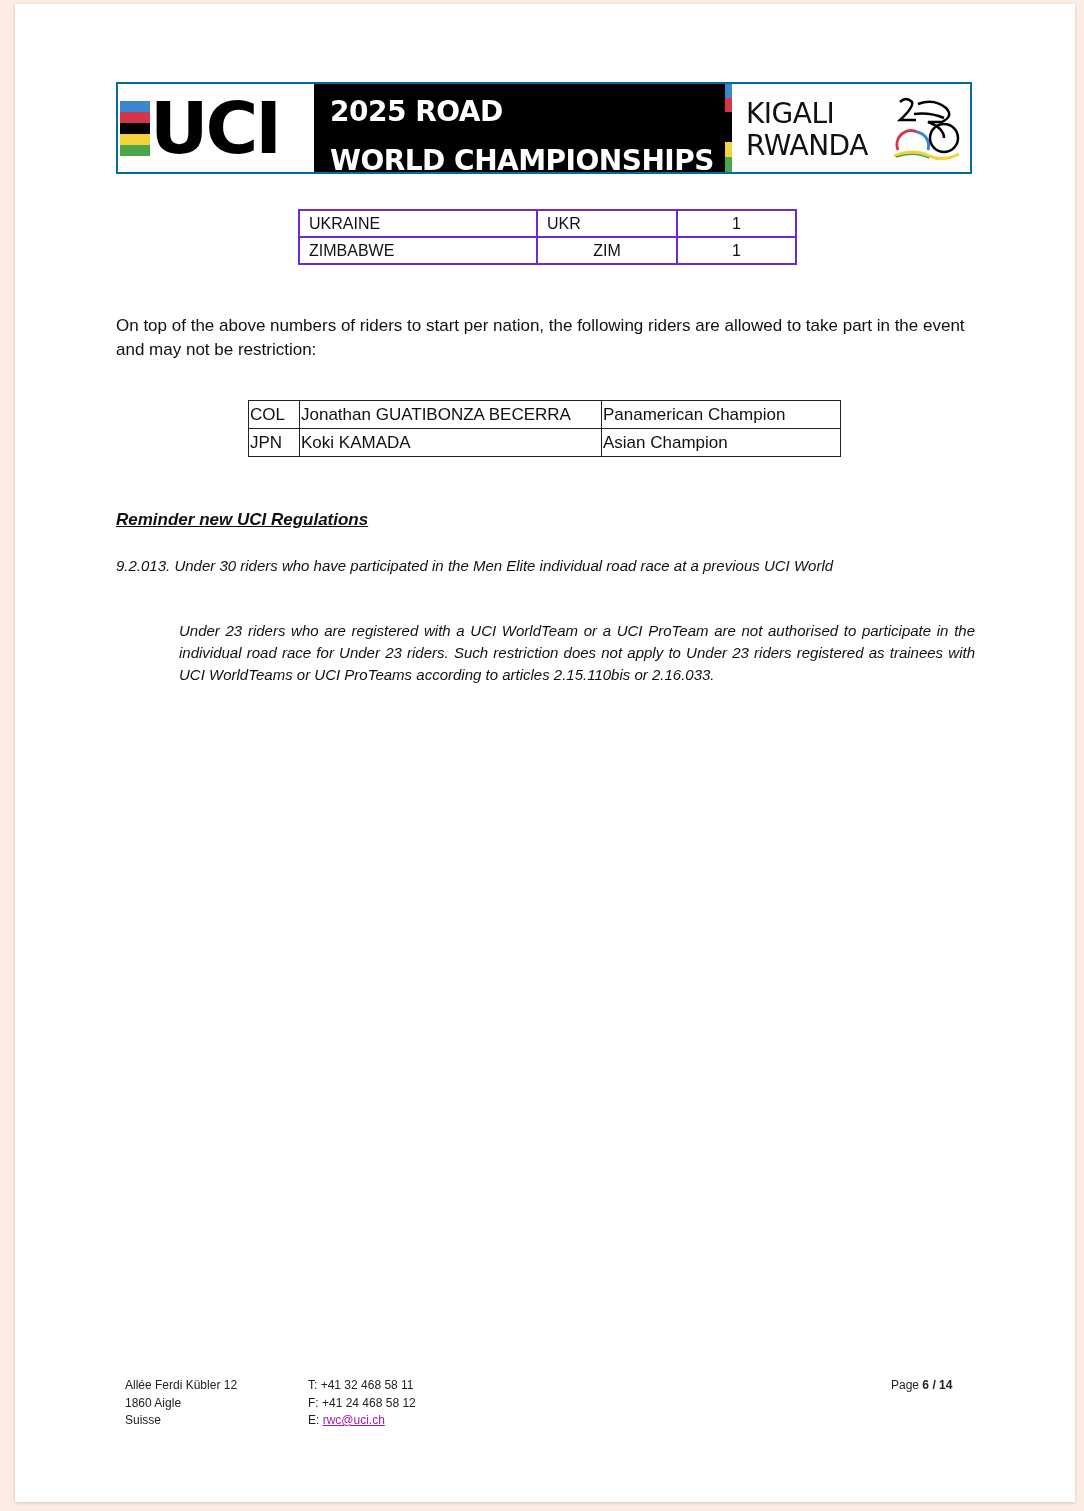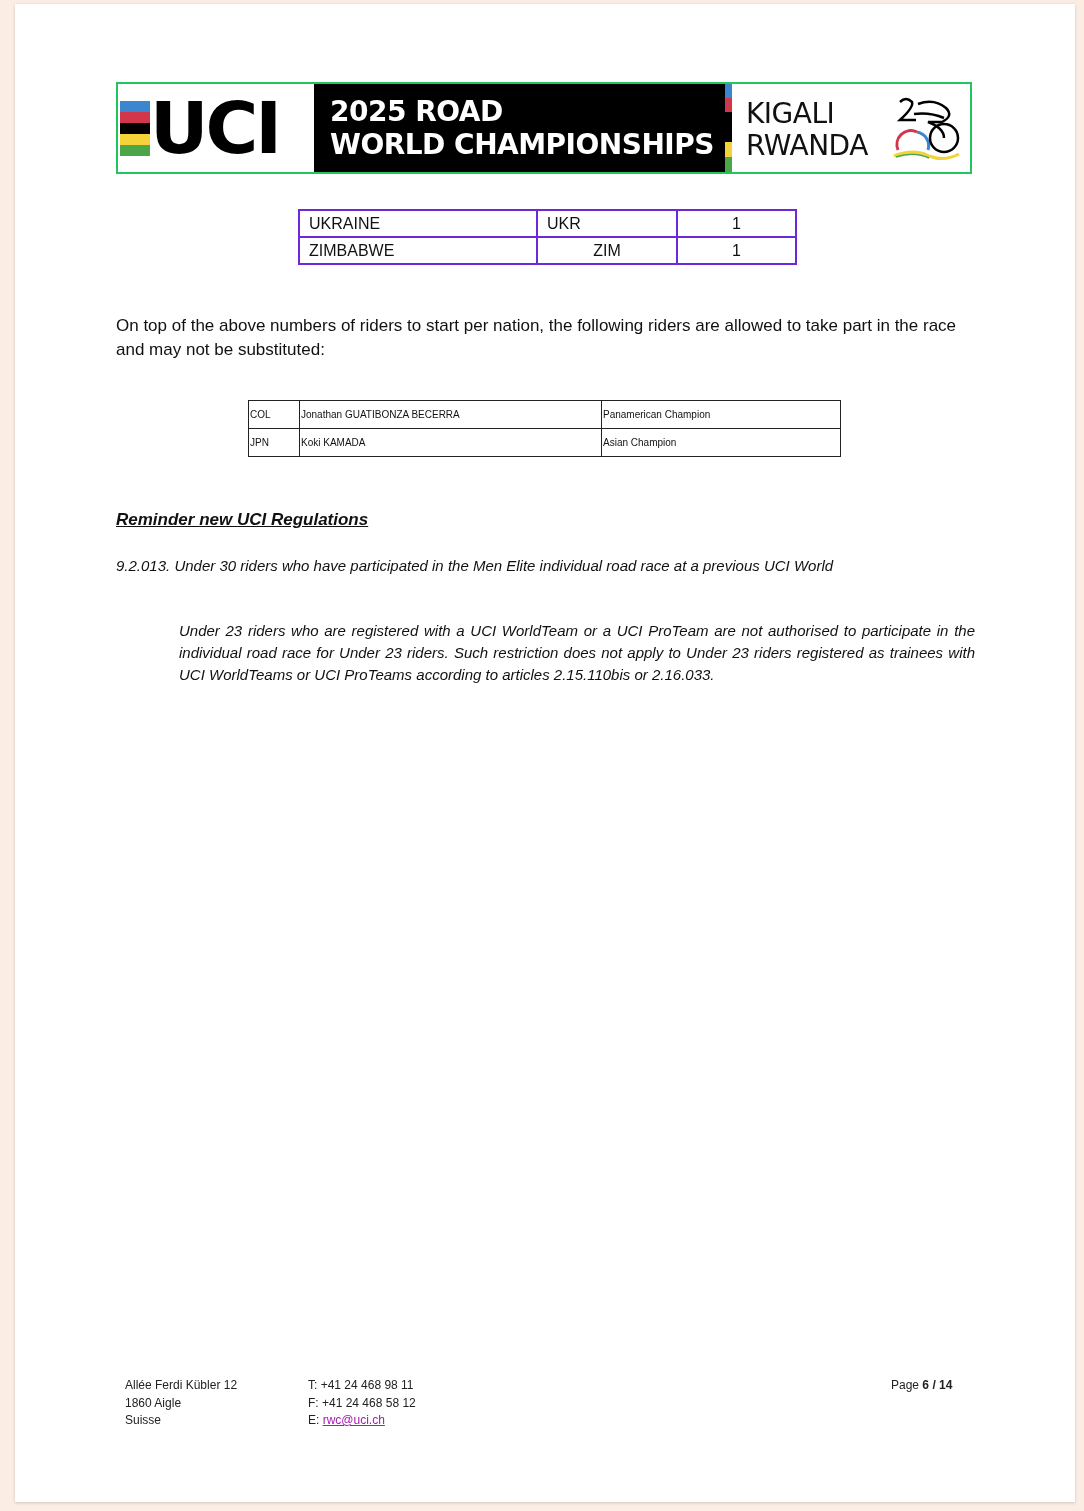--- a/index.html
+++ b/index.html
@@ -14,21 +14,21 @@
       position: absolute;
       left: 15px; top: 4px;
       width: 1060px; height: 1498px;
       background: #ffffff;
       box-shadow: 0 1px 3px rgba(0,0,0,0.18);
     }
     .banner {
       position: absolute;
       left: 101px; top: 78px;
       width: 856px; height: 92px;
-      border: 2px solid #22c55e;
+      border: 2px solid #0369a1;
       box-sizing: border-box;
       background: #fff;
       overflow: hidden;
     }
     .banner .uci-block {
       position: absolute; left: 0; top: 0; width: 196px; height: 88px;
       background: #fff;
     }
     .stripe { position: absolute; left: 2px; width: 30px; height: 11px; }
     .uci-text {
@@ -65,21 +65,21 @@
 
     .para {
       position: absolute; left: 101px; top: 310px; width: 860px;
       font-family: "Liberation Sans", sans-serif;
       font-size: 17px; line-height: 24px; color: #111;
     }
     table.riders {
       position: absolute; left: 233px; top: 396px;
       border-collapse: collapse;
       font-family: "Liberation Sans", sans-serif;
-      font-size: 10px; color: #111;
+      font-size: 17px; color: #111;
     }
     table.riders td { border: 1px solid #222; height: 27px; padding: 0 1px; }
 
     .heading {
       position: absolute; left: 101px; top: 506px;
       font-family: "Liberation Sans", sans-serif;
       font-size: 17px; font-weight: bold; font-style: italic;
       text-decoration: underline; color: #111;
     }
     .reg {
@@ -112,21 +112,21 @@
     <div class="uci-block">
       <div class="stripe" style="top:17px;background:#3a87d0;"></div>
       <div class="stripe" style="top:28px;background:#d2364a;"></div>
       <div class="stripe" style="top:39px;background:#000;"></div>
       <div class="stripe" style="top:50px;background:#f4d33a;"></div>
       <div class="stripe" style="top:61px;background:#4ba549;"></div>
       <div class="uci-text">UCI</div>
     </div>
     <div class="black-block">
       <div class="title-line" style="top:12px;">2025 ROAD</div>
-      <div class="title-line" style="top:45px;text-align:center;">WORLD CHAMPIONSHIPS</div>
+      <div class="title-line" style="top:61px;text-align:center;">WORLD CHAMPIONSHIPS</div>
     </div>
     <div class="color-bar" style="top:0;height:14px;background:#3a87d0;"></div>
     <div class="color-bar" style="top:14px;height:14px;background:#d2364a;"></div>
     <div class="color-bar" style="top:28px;height:30px;background:#000;"></div>
     <div class="color-bar" style="top:58px;height:15px;background:#f4d33a;"></div>
     <div class="color-bar" style="top:73px;height:15px;background:#4ba549;"></div>
     <div class="kigali-line" style="top:14px;">KIGALI</div>
     <div class="kigali-line" style="top:46px;">RWANDA</div>
     <svg class="bike-logo" viewBox="0 0 80 68">
       <path d="M10 62 Q30 54 45 62 Q60 68 75 60" stroke="#f4d33a" stroke-width="3" fill="none"></path>
@@ -148,21 +148,21 @@
       <td style="width:99px;text-align:center;">1</td>
     </tr>
     <tr>
       <td>ZIMBABWE</td>
       <td style="text-align:center;">ZIM</td>
       <td style="text-align:center;">1</td>
     </tr>
   </tbody>
     </table>
 
-  <div class="para">On top of the above numbers of riders to start per nation, the following riders are allowed to take part in the race and may not be substituted:</div>
+  <div class="para">On top of the above numbers of riders to start per nation, the following riders are allowed to take part in the event and may not be restriction:</div>
 
   <table class="riders">
     <tbody>
         <tr>
       <td style="width:48px;">COL</td>
       <td style="width:299px;">Jonathan GUATIBONZA BECERRA</td>
       <td style="width:236px;">Panamerican Champion</td>
     </tr>
     <tr>
       <td>JPN</td>
@@ -180,19 +180,19 @@
   </div>
 
   <div class="reg reg2">Under 23 riders who are registered with a UCI WorldTeam or a UCI ProTeam are not authorised to participate in the individual road race for Under 23 riders. Such restriction does not apply to Under 23 riders registered as trainees with UCI WorldTeams or UCI ProTeams according to articles 2.15.110bis or 2.16.033.</div>
 
   <div class="footer foot-addr">
     <div>Allée Ferdi Kübler 12</div>
     <div>1860 Aigle</div>
     <div>Suisse</div>
   </div>
   <div class="footer foot-contact">
-    <div>T: +41 24 468 98 11</div>
+    <div>T: +41 32 468 58 11</div>
     <div>F: +41 24 468 58 12</div>
     <div><span>E: </span><a>rwc@uci.ch</a></div>
   </div>
   <div class="footer foot-page"><span>Page </span><b>6</b><b> / </b><b>14</b></div>
 
 </div>
 
 </body></html>

